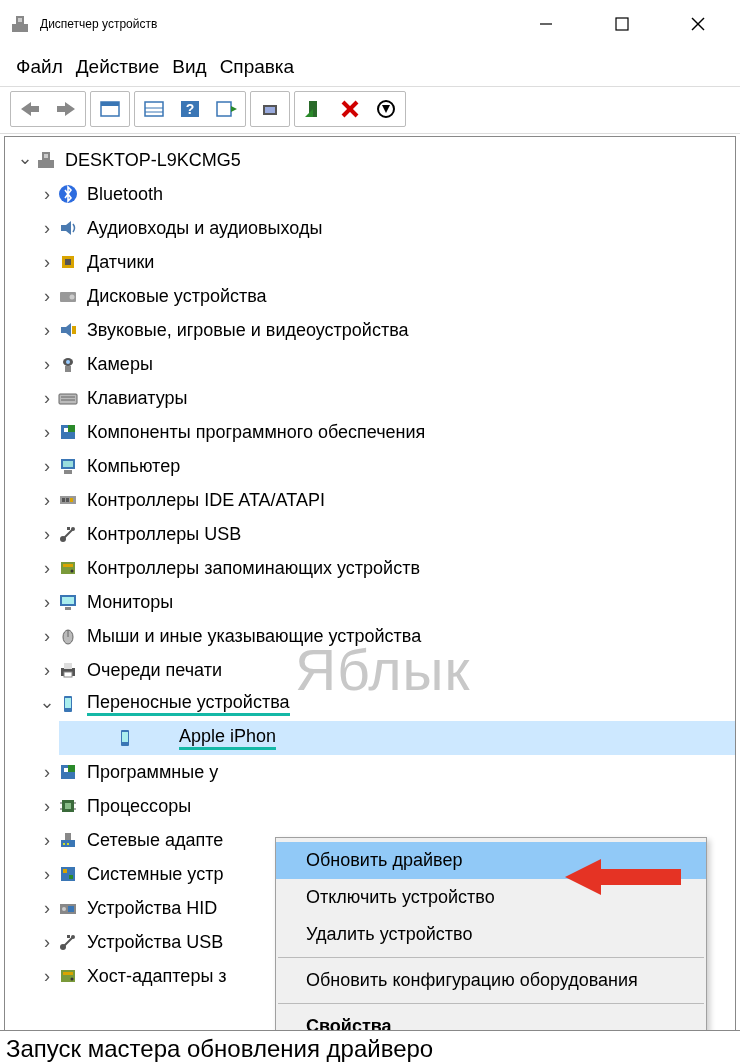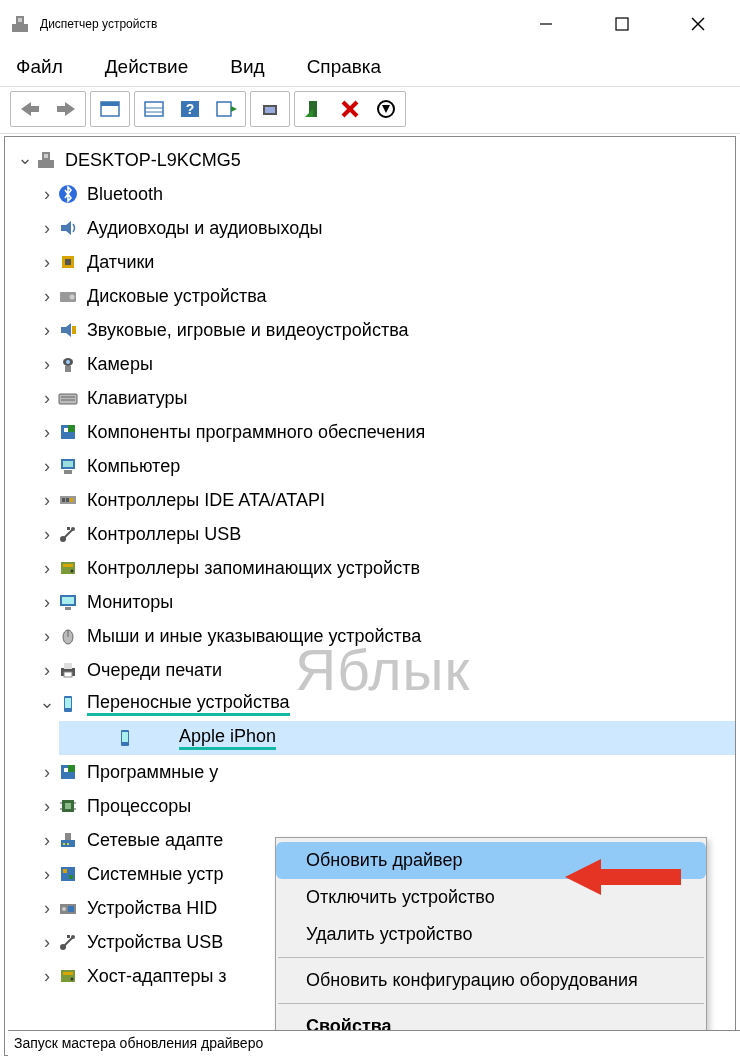--- a/index.html
+++ b/index.html
@@ -21,21 +21,21 @@
     background: #fff;
   }
   .titlebar .app-icon { width: 20px; height: 20px; margin: 0 10px 0 6px; }
   .titlebar .title { flex: 1; font-size: 12px; color: #000; }
   .win-btns { display: flex; }
   .win-btn {
     width: 76px; height: 48px; display: flex; align-items: center; justify-content: center;
     font-size: 16px; color: #222;
   }
   .menubar {
-    display: flex; gap: 42px; padding: 8px 16px; font-size: 19px;
+    display: flex; gap: 13px; padding: 8px 16px; font-size: 19px;
   }
   .menubar span { color: #000; }
   .toolbar {
     display: flex; gap: 4px; padding: 4px 10px 6px; border-top: 1px solid #ddd; border-bottom: 1px solid #ddd;
     align-items: center;
   }
   .tbgrp { display:flex; border:1px solid #bbb; padding:2px; gap:2px; border-radius:2px;}
   .tbbtn { width: 34px; height: 30px; display:flex; align-items:center; justify-content:center;}
   .tree-wrap {
     border: 1px solid #888; margin: 2px 4px 0 4px; height: 920px; overflow: hidden; position: relative;
@@ -52,27 +52,27 @@
   .indent1 { margin-left: 22px; }
   .indent2 { margin-left: 44px; gap: 35px; }
   .sel { background: #cde8ff; }
   .sel .label { color:#000; }
   .underline-red { border-bottom: 3px solid #14b8a6; }
   .context-menu {
     position: absolute; left: 270px; top: 700px; width: 432px;
     background: #f0f0f0; border: 1px solid #a0a0a0; box-shadow: 3px 3px 6px rgba(0,0,0,0.2);
     padding: 4px 0;
   }
-  .cm-item { padding: 8px 30px; font-size: 18px; border-radius: 6px; }
+  .cm-item { padding: 8px 30px; font-size: 18px; }
   .cm-item.hl { background: #91c9f7; }
   .cm-sep { height:1px; background:#bbb; margin:4px 2px; }
   .cm-item.bold { font-weight: bold; }
   .statusbar {
-    position:absolute; bottom:0; left:8px; right:0; height:32px; border-top:1px solid #888;
-    padding:4px 6px; font-size:14px; background:#fff;
+    position:absolute; bottom:0; left:0; right:0; height:32px; border-top:1px solid #888;
+    padding:4px 6px; font-size:24px; background:#fff;
   }
   .arrow-red {
     position:absolute; left:560px; top:718px; z-index:10;
   }
   .watermark {
     position:absolute; left:290px; top:500px; color:#c8c8c8; font-size:57px;
     pointer-events:none; z-index:5; letter-spacing:1px;
   }
   svg { display:block; }
 </style>

